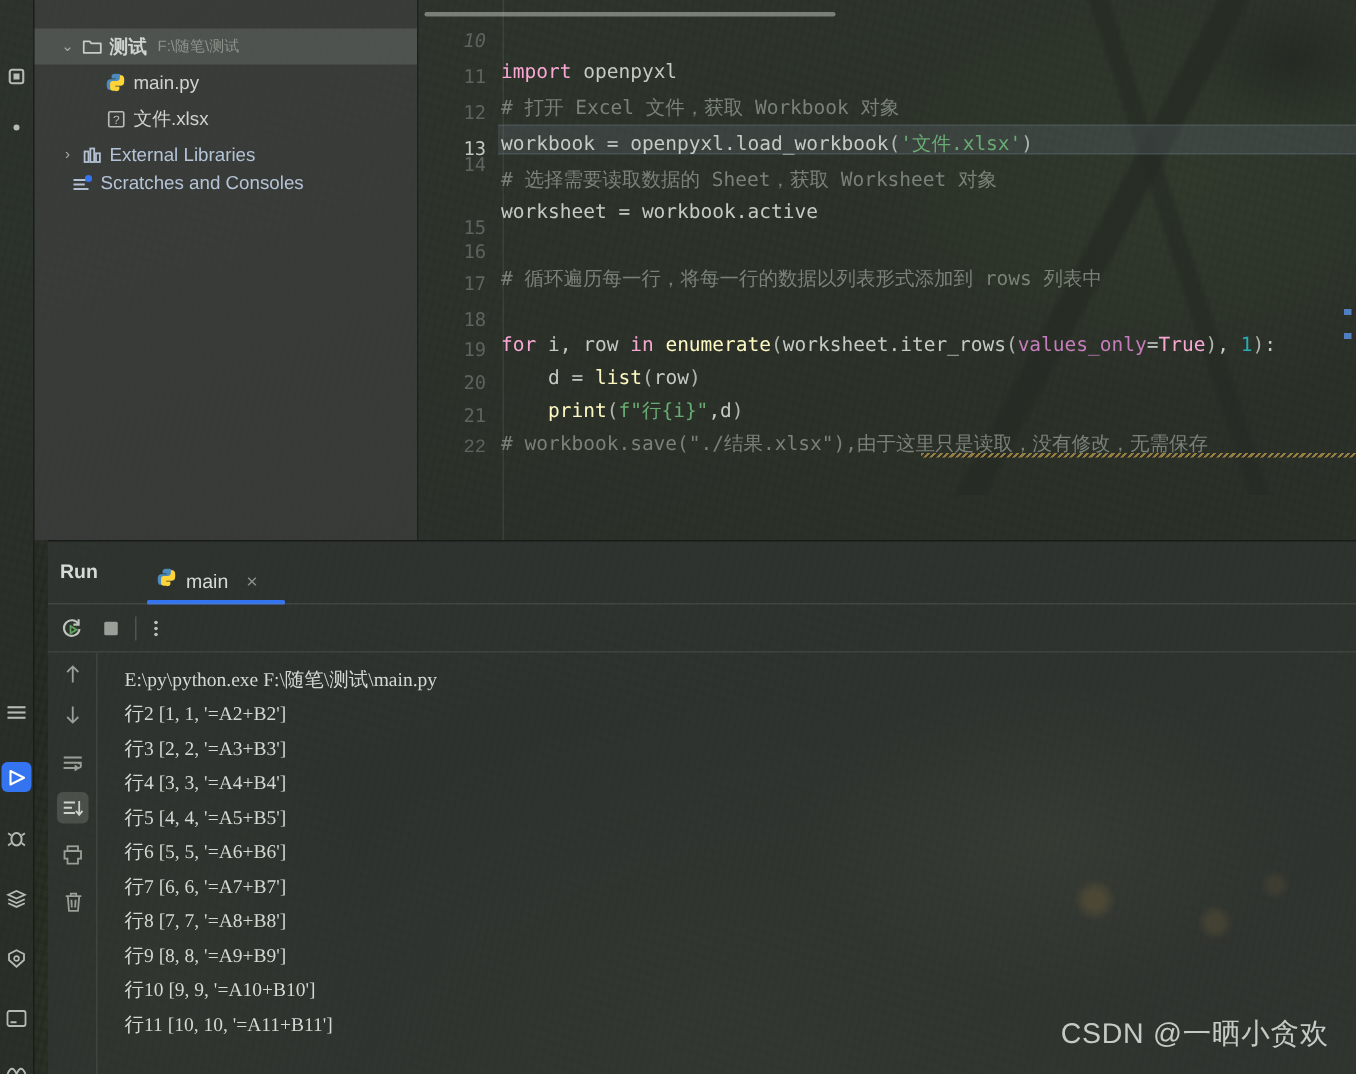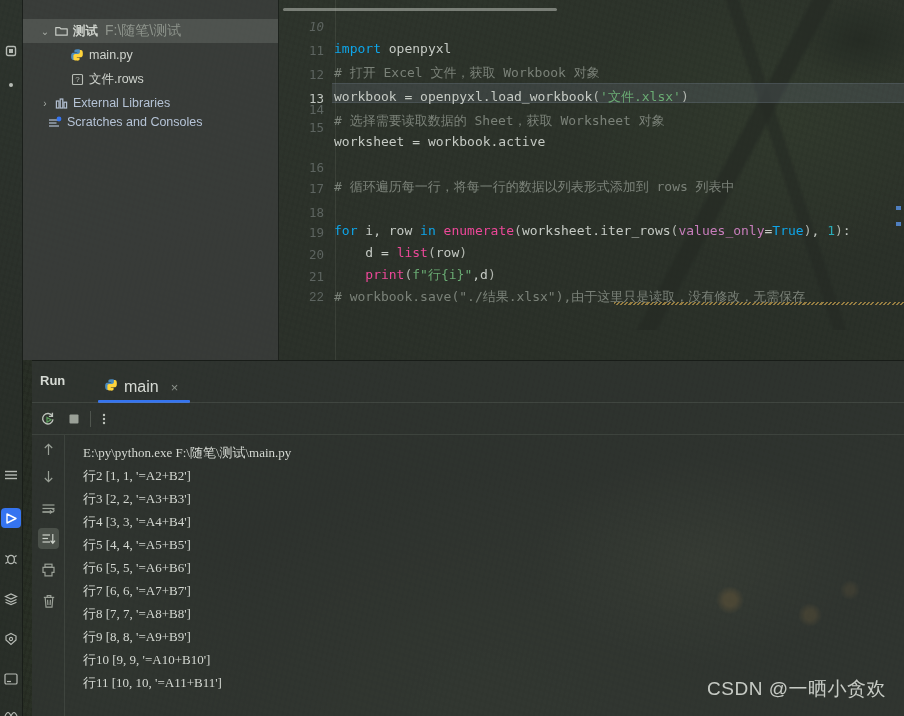--- a/index.html
+++ b/index.html
@@ -82,21 +82,21 @@
     position:absolute;left:0;right:0;height:24px;
     display:flex;align-items:center;
     padding-left:16px;box-sizing:border-box;
     white-space:nowrap;
   }
   .trow.sel{background:rgba(120,126,120,0.35);}
   .chev{width:14px;display:inline-block;color:#a8aca6;font-size:10px;flex:0 0 14px;text-align:center;}
   .ticon{width:18px;flex:0 0 18px;display:flex;align-items:center;justify-content:center;margin-right:3px;}
   .tlabel{color:#cfd3cd;}
   .tlabel.bold{font-weight:bold;}
-  .tpath{color:#8e948c;margin-left:7px;font-size:14px;}
+  .tpath{color:#8e948c;margin-left:7px;font-size:10px;}
   .tlabel.blueish{color:#b5c3d6;}
 
   
   .editor{
     position:absolute;left:278px;top:0;width:626px;height:360px;
     z-index:4;overflow:hidden;
   }
   .edshade{position:absolute;inset:0;background:rgba(48,52,48,0.55);}
   .toptab{
     position:absolute;left:5px;top:8px;width:274px;height:3px;
@@ -121,22 +121,22 @@
     white-space:pre;color:#c5cac4;
   }
   .cl{position:absolute;left:2px;height:20px;line-height:20px;}
   .curline{
     position:absolute;left:54px;right:0;height:20px;
     background:rgba(120,132,150,0.20);
     border-top:1px solid rgba(140,155,175,0.18);
     border-bottom:1px solid rgba(140,155,175,0.18);
     z-index:2;box-sizing:border-box;
   }
-  .kw{color:#0ea5e9;}
-  .fn{color:#ec4899;}
+  .kw{color:#f9a8d4;}
+  .fn{color:#fef9c3;}
   .str{color:#6aab73;}
   .num{color:#2aacb8;}
   .cmt{color:#7a8178;}
   .par{color:#b0b5ae;}
   .var{color:#c5cac4;}
   .named{color:#c77dbb;}
   .warnline{
     position:absolute;height:3px;z-index:4;
     background-image:
       radial-gradient(circle at 1.5px 2.5px, rgba(0,0,0,0) 1.2px, transparent 1.3px),
@@ -161,21 +161,21 @@
   .runhdr:after{
     content:"";position:absolute;left:0;bottom:0;width:882px;height:1px;
     background:rgba(120,128,118,0.25);
   }
   .runlabel{
     position:absolute;left:8px;top:12px;font-size:13px;color:#d6dad4;font-weight:bold;
   }
   .runtab{
     position:absolute;left:72px;top:10px;height:32px;display:flex;align-items:center;gap:6px;
   }
-  .runtab .tabtext{font-size:16px;color:#d6dad4;}
+  .runtab .tabtext{font-size:13px;color:#d6dad4;}
   .runtab .tabx{font-size:13px;color:#8b918a;margin-left:6px;cursor:pointer;}
   .tabunder{
     position:absolute;left:66px;top:39px;width:92px;height:3px;background:#3574f0;border-radius:1px;
   }
   .runtoolbar{
     position:absolute;left:0;top:42px;width:882px;height:32px;
   }
   .runtoolbar:after{
     content:"";position:absolute;left:0;bottom:0;width:882px;height:1px;
     background:rgba(120,128,118,0.22);
@@ -305,21 +305,21 @@
       <span class="tlabel">main.py</span>
     </div>
 
     <div class="trow" style="top:67px;padding-left:46px;">
       <span class="ticon">
         <svg width="13" height="13" viewBox="0 0 13 13">
             <rect x="1.5" y="1.5" width="10" height="10" rx="1" fill="none" stroke="#b7bcb5" stroke-width="1.1"></rect>
             <text x="6.5" y="9.4" font-size="8" fill="#b7bcb5" text-anchor="middle" font-family="Liberation Sans, sans-serif">?</text>
           </svg>
       </span>
-      <span class="tlabel">文件.rows</span>
+      <span class="tlabel">文件.xlsx</span>
     </div>
 
     <div class="trow" style="top:91px;">
       <span class="chev">›</span>
       <span class="ticon">
         <svg width="13" height="13" viewBox="0 0 13 13">
             <g fill="none" stroke="#b3c0d2" stroke-width="1.2">
               <rect x="1.4" y="4" width="2.6" height="7"></rect>
               <rect x="5.2" y="2" width="2.6" height="9"></rect>
               <rect x="9" y="5.2" width="2.6" height="5.8"></rect>
@@ -348,21 +348,21 @@
     <div class="edshade"></div>
     <div class="toptab"></div>
     <div class="curline" style="top:83px;"></div>
     <div class="vline"></div>
     <div class="gutter" id="gutter">
         <div class="gutline" style="top: 19px; font-style: italic;">10</div>
         <div class="gutline" style="top: 43px;">11</div>
         <div class="gutline" style="top: 67px;">12</div>
         <div class="gutline cur" style="top: 91px; margin-left: 28px;">13</div>
         <div class="gutline" style="top: 102px; margin-left: 36px;">14</div>
-        <div class="gutline" style="top: 120px;">15</div>
+        <div class="gutline" style="top: 144px;">15</div>
         <div class="gutline" style="top: 160px;">16</div>
         <div class="gutline" style="top: 181px;">17</div>
         <div class="gutline" style="top: 205px;">18</div>
         <div class="gutline" style="top: 225px;">19</div>
         <div class="gutline" style="top: 247px;">20</div>
         <div class="gutline" style="top: 269px;">21</div>
         <div class="gutline" style="top: 291px; font-family: Liberation Mono, monospace;">22</div>
       </div>
     <div class="code" id="codearea"><div class="cl" style="top: 15px;"></div><div class="cl" style="top: 39px;"><span class="kw">import</span><span class="var"> openpyxl</span></div><div class="cl" style="top: 63px;"><span class="cmt"># 打开 Excel 文件，获取 Workbook 对象</span></div><div class="cl" style="top: 87px;"><span class="var">workbook = openpyxl.load_workbook</span><span class="par">(</span><span class="str">'文件.xlsx'</span><span class="par">)</span></div><div class="cl" style="top: 111px;"><span class="cmt"># 选择需要读取数据的 Sheet，获取 Worksheet 对象</span></div><div class="cl" style="top: 132px;"><span class="var">worksheet = workbook.active</span></div><div class="cl" style="top: 156px;"></div><div class="cl" style="top: 177px;"><span class="cmt"># 循环遍历每一行，将每一行的数据以列表形式添加到 rows 列表中</span></div><div class="cl" style="top: 201px;"></div><div class="cl" style="top: 221px;"><span class="kw">for</span><span class="var"> i, row </span><span class="kw">in</span><span class="var"> </span><span class="fn">enumerate</span><span class="par">(</span><span class="var">worksheet.iter_rows</span><span class="par">(</span><span class="named">values_only</span><span class="var">=</span><span class="kw">True</span><span class="par">)</span><span class="var">, </span><span class="num">1</span><span class="par">)</span><span class="var">:</span></div><div class="cl" style="top: 243px;"><span class="var">    d = </span><span class="fn">list</span><span class="par">(</span><span class="var">row</span><span class="par">)</span></div><div class="cl" style="top: 265px;"><span class="var">    </span><span class="fn">print</span><span class="par">(</span><span class="str">f"行{i}"</span><span class="var">,d</span><span class="par">)</span></div><div class="cl" style="top: 287px;"><span class="cmt"># workbook.save("./结果.xlsx"),由于这里只是读取，没有修改，无需保存</span></div></div>
     <div class="foldmark" style="left:62px;top:136px;">·</div>

